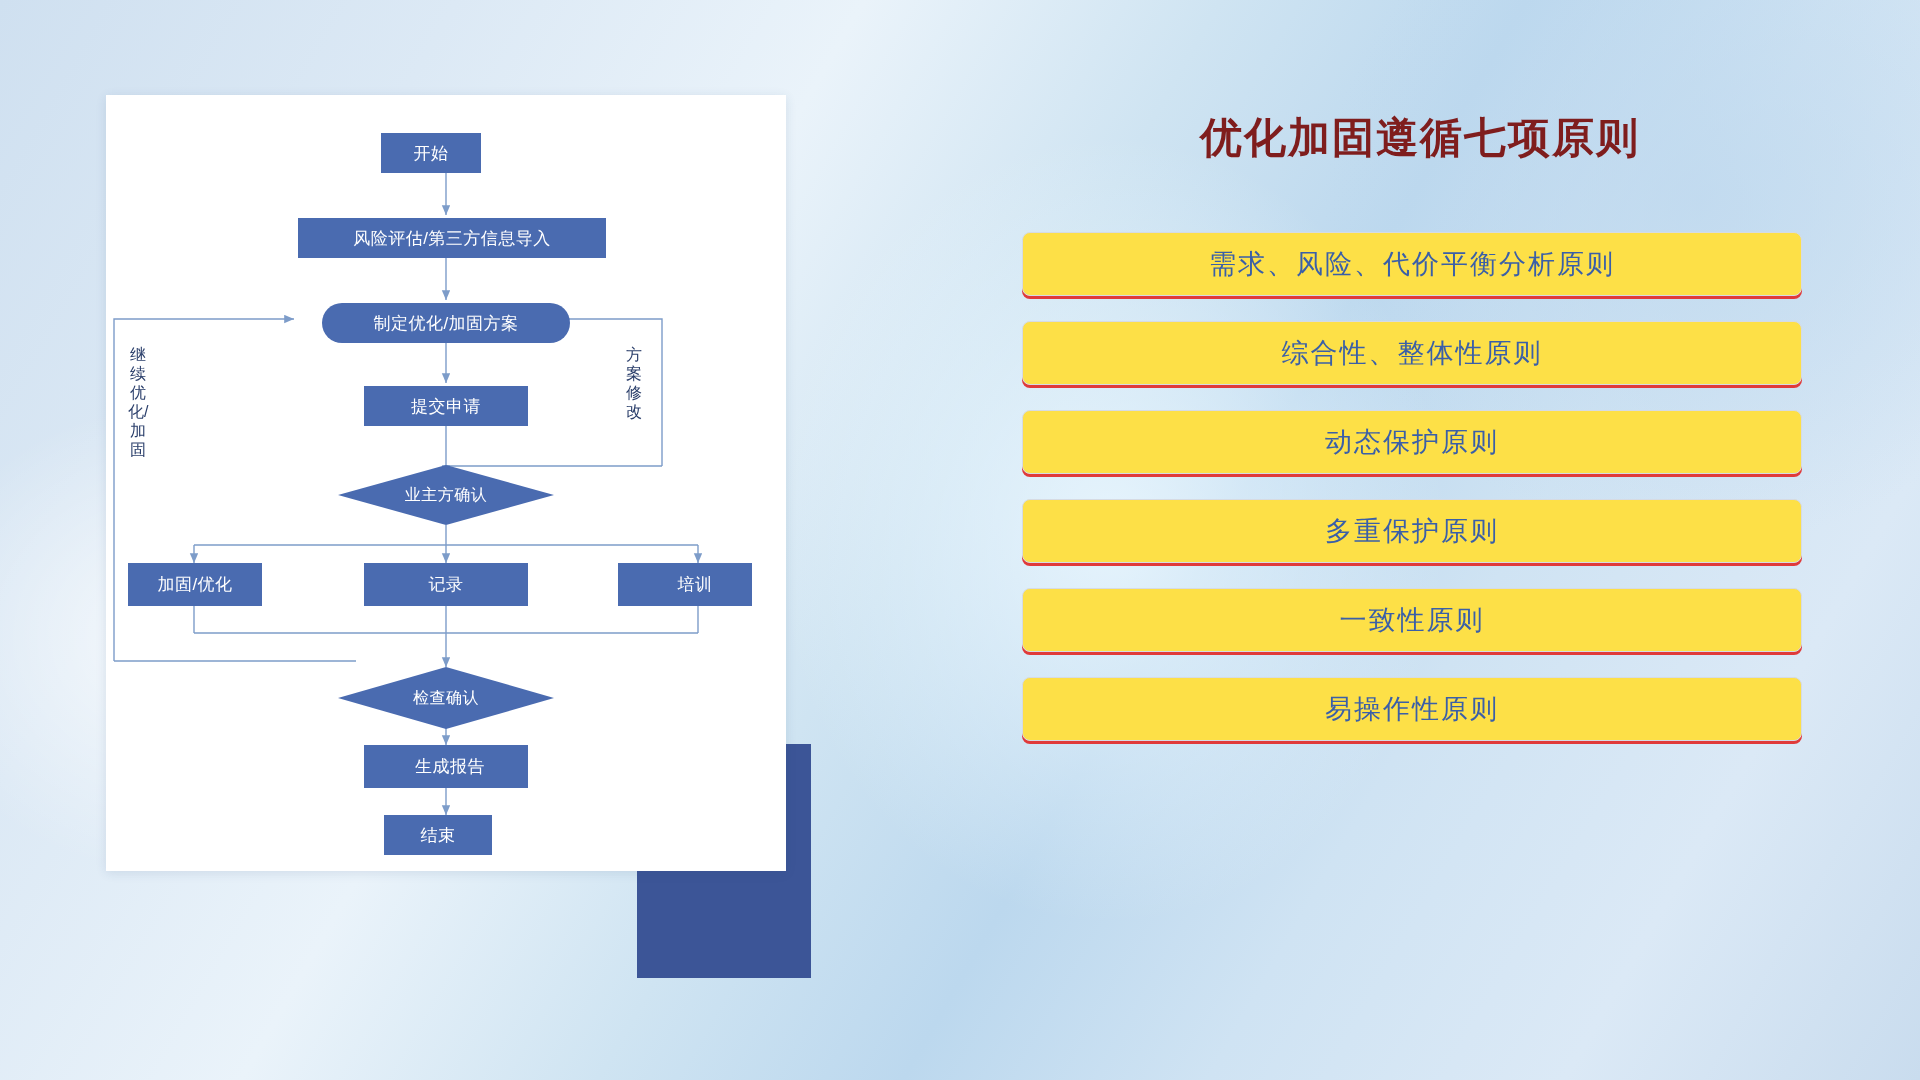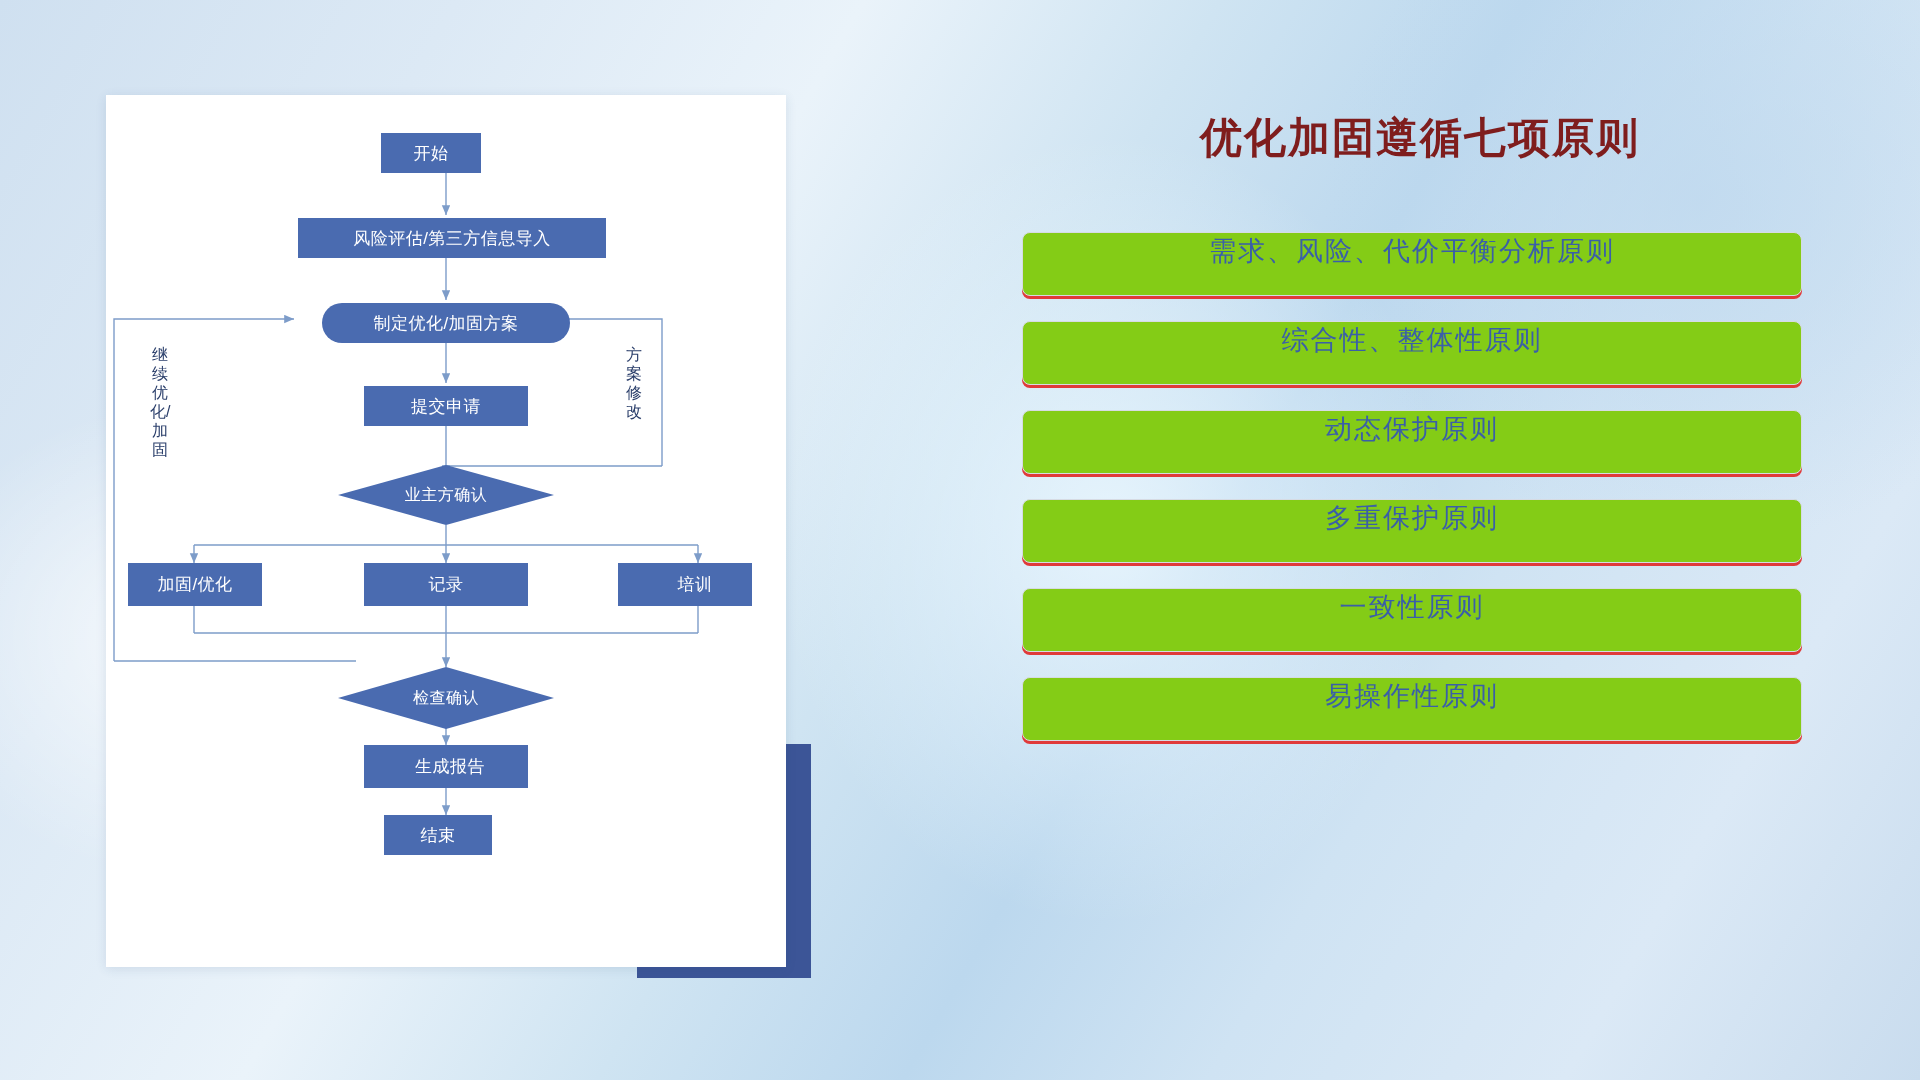--- a/index.html
+++ b/index.html
@@ -44,21 +44,21 @@
     top: 744px;
     width: 174px;
     height: 234px;
     background: #3c5597;
   }
   .flow-card {
     position: absolute;
     left: 106px;
     top: 95px;
     width: 680px;
-    height: 872px;
+    height: 776px;
     background: #ffffff;
     box-shadow: 0 2px 10px rgba(40,70,120,0.12);
   }
   .flow-inner {
     position: absolute;
     left: 0; top: 0;
     width: 680px; height: 872px;
   }
   .node {
     position: absolute;
@@ -122,24 +122,25 @@
     position: absolute;
     left: 1022px;
     top: 232px;
     width: 780px;
   }
   .principle {
     position: relative;
     height: 64px;
     margin-bottom: 25px;
     border-radius: 8px;
-    background: #84cc16;
+    background: #fde047;
     border: 1px solid #d6dbe3;
     box-shadow: 0 3px 0 0 #e03a3a;
     display: flex;
+    align-items: center;
     justify-content: center;
     box-sizing: border-box;
   }
   .principle-text {
     font-size: 27px;
     color: #3a5fa8;
     letter-spacing: 2px;
   }
 </style>
 </head>
@@ -218,21 +219,21 @@
       <svg class="diamond" viewBox="0 0 216 62" preserveAspectRatio="none">
         <polygon points="108,0 216,31 108,62 0,31" fill="#4a6bb0"></polygon>
       </svg>
       <div class="diamond-label">检查确认</div>
     </div>
 
     <div class="node" style="left:258px; top:650px; width:164px; height:43px;padding-left:8px;">生成报告</div>
 
     <div class="node" style="left:278px; top:720px; width:108px; height:40px;">结束</div>
 
-    <div class="side-label" style="left:22px; top:250px;margin-left:22px;">继续优化/加固</div>
+    <div class="side-label" style="left:22px; top:250px;">继续优化/加固</div>
     <div class="side-label" style="left:518px; top:250px;">方案修改</div>
 
   </div>
 </div>
 
 <div class="right-title">优化加固遵循七项原则</div>
 
 <div class="principle-list">
   <div class="principle">
     <span class="principle-text">需求、风险、代价平衡分析原则</span>

